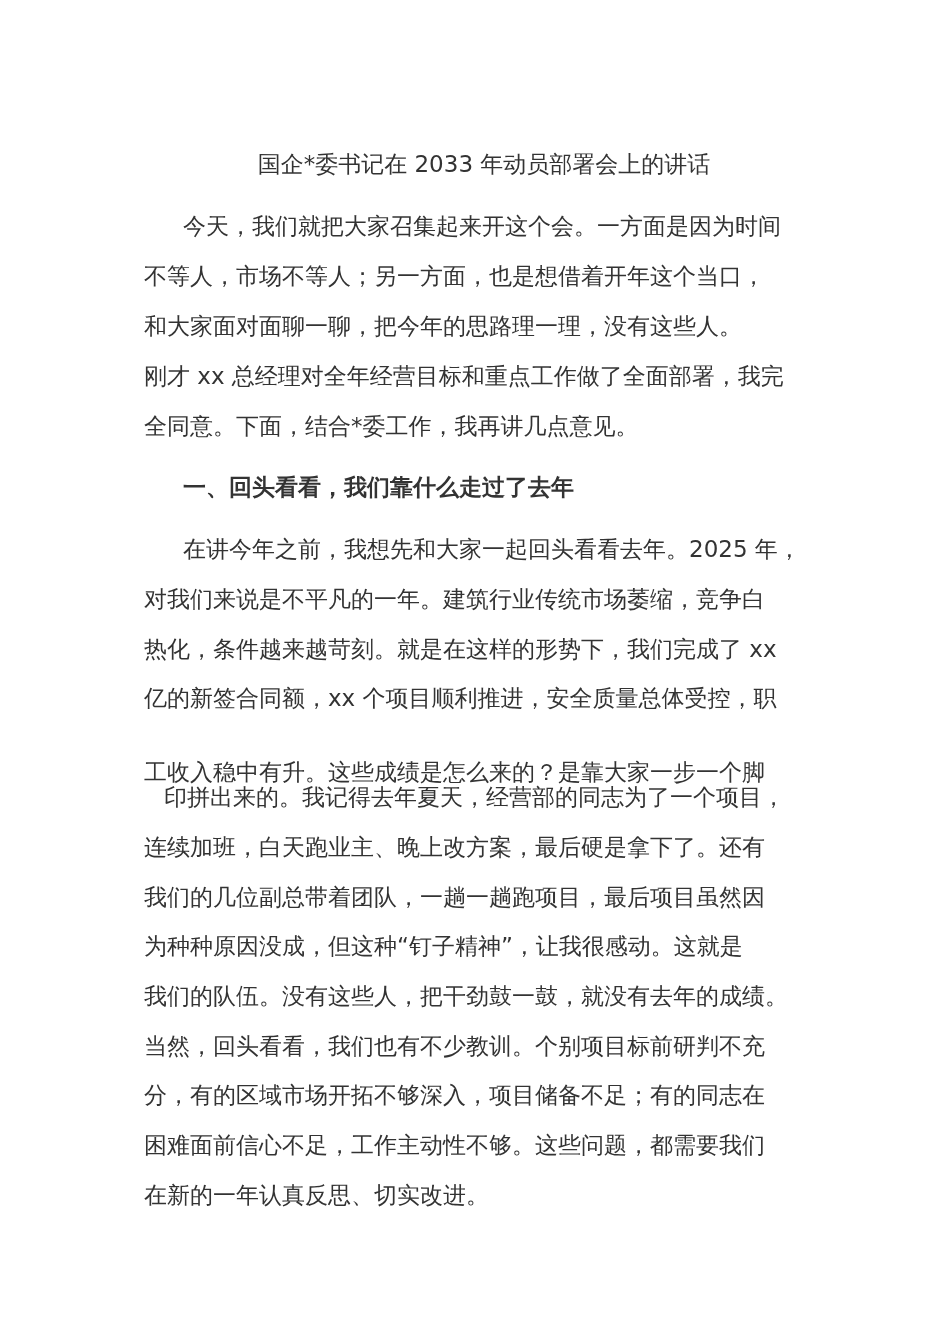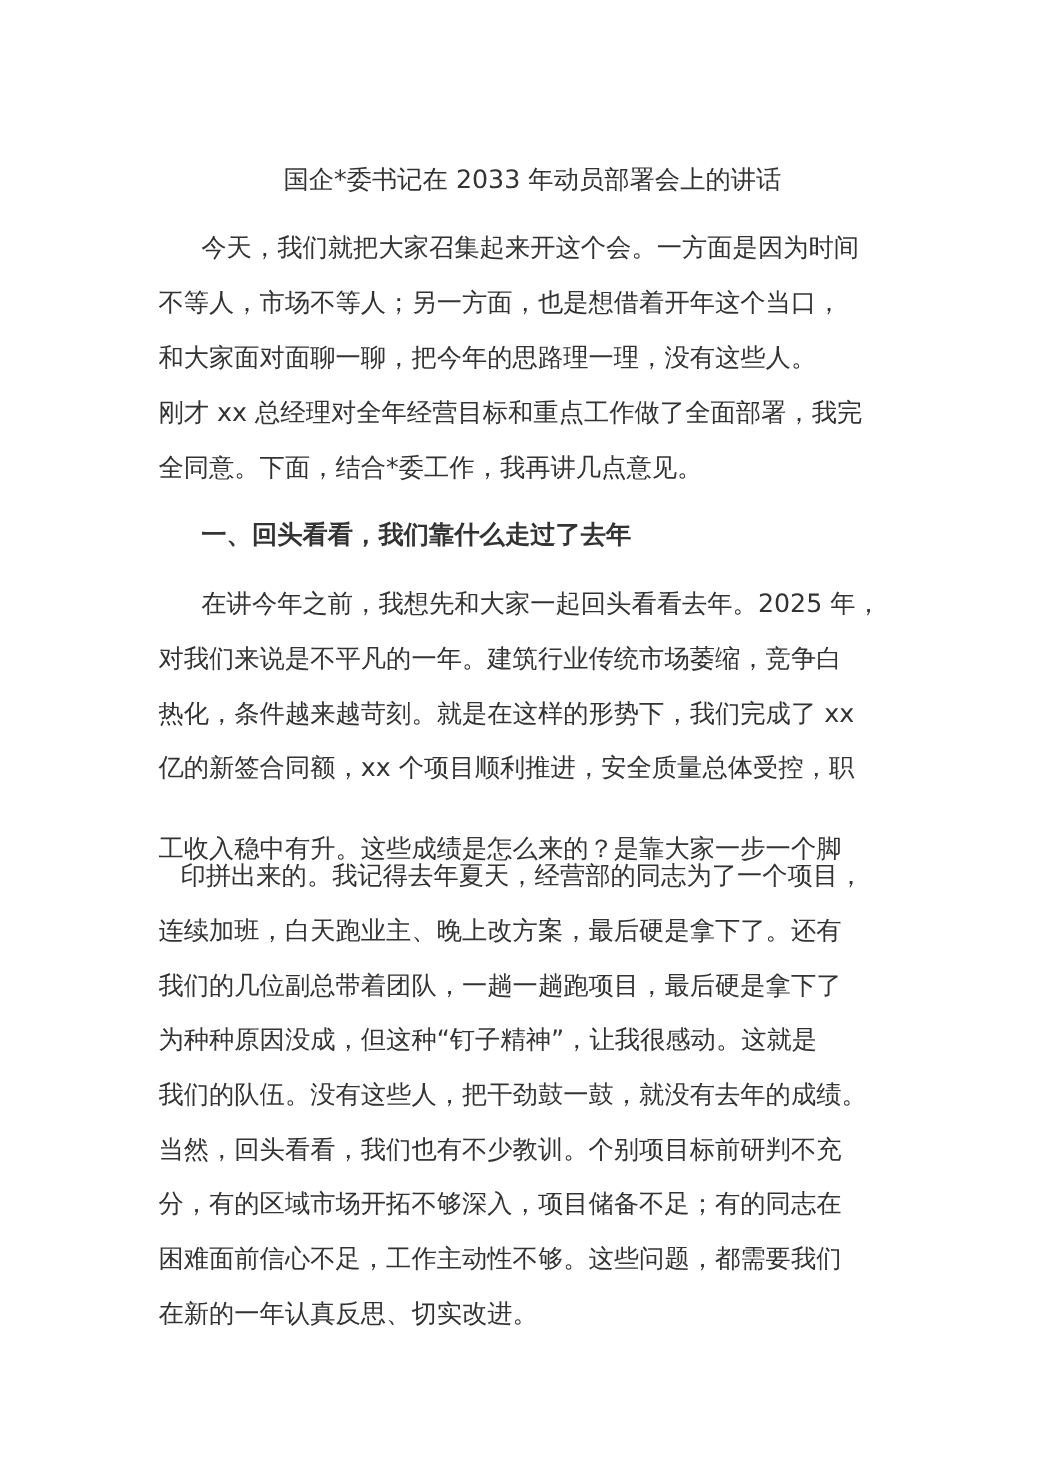--- a/index.html
+++ b/index.html
@@ -57,20 +57,20 @@
 
   <div class="line indent heading" style="top:469px;">一、回头看看，我们靠什么走过了去年</div>
 
   <div class="line indent" style="top:531px;">在讲今年之前，我想先和大家一起回头看看去年。2025 年，</div>
   <div class="line" style="top:581px;">对我们来说是不平凡的一年。建筑行业传统市场萎缩，竞争白</div>
   <div class="line" style="top:631px;">热化，条件越来越苛刻。就是在这样的形势下，我们完成了 xx</div>
   <div class="line" style="top:680px;">亿的新签合同额，xx 个项目顺利推进，安全质量总体受控，职</div>
   <div class="line" style="top:730px;margin-top:24px;">工收入稳中有升。这些成绩是怎么来的？是靠大家一步一个脚</div>
   <div class="line" style="top:779px;margin-left:20px;">印拼出来的。我记得去年夏天，经营部的同志为了一个项目，</div>
   <div class="line" style="top:829px;">连续加班，白天跑业主、晚上改方案，最后硬是拿下了。还有</div>
-  <div class="line" style="top:879px;">我们的几位副总带着团队，一趟一趟跑项目，最后硬是拿下了</div>
+  <div class="line" style="top:879px;">我们的几位副总带着团队，一趟一趟跑项目，最后项目虽然因</div>
   <div class="line" style="top:928px;">为种种原因没成，但这种“钉子精神”，让我很感动。这就是</div>
   <div class="line" style="top:978px;">我们的队伍。没有这些人，把干劲鼓一鼓，就没有去年的成绩。</div>
   <div class="line" style="top:1028px;text-align:center;">当然，回头看看，我们也有不少教训。个别项目标前研判不充</div>
   <div class="line" style="top:1077px;text-align:center;">分，有的区域市场开拓不够深入，项目储备不足；有的同志在</div>
   <div class="line" style="top:1127px;">困难面前信心不足，工作主动性不够。这些问题，都需要我们</div>
   <div class="line" style="top:1177px;">在新的一年认真反思、切实改进。</div>
 </div>
 
 </body></html>

